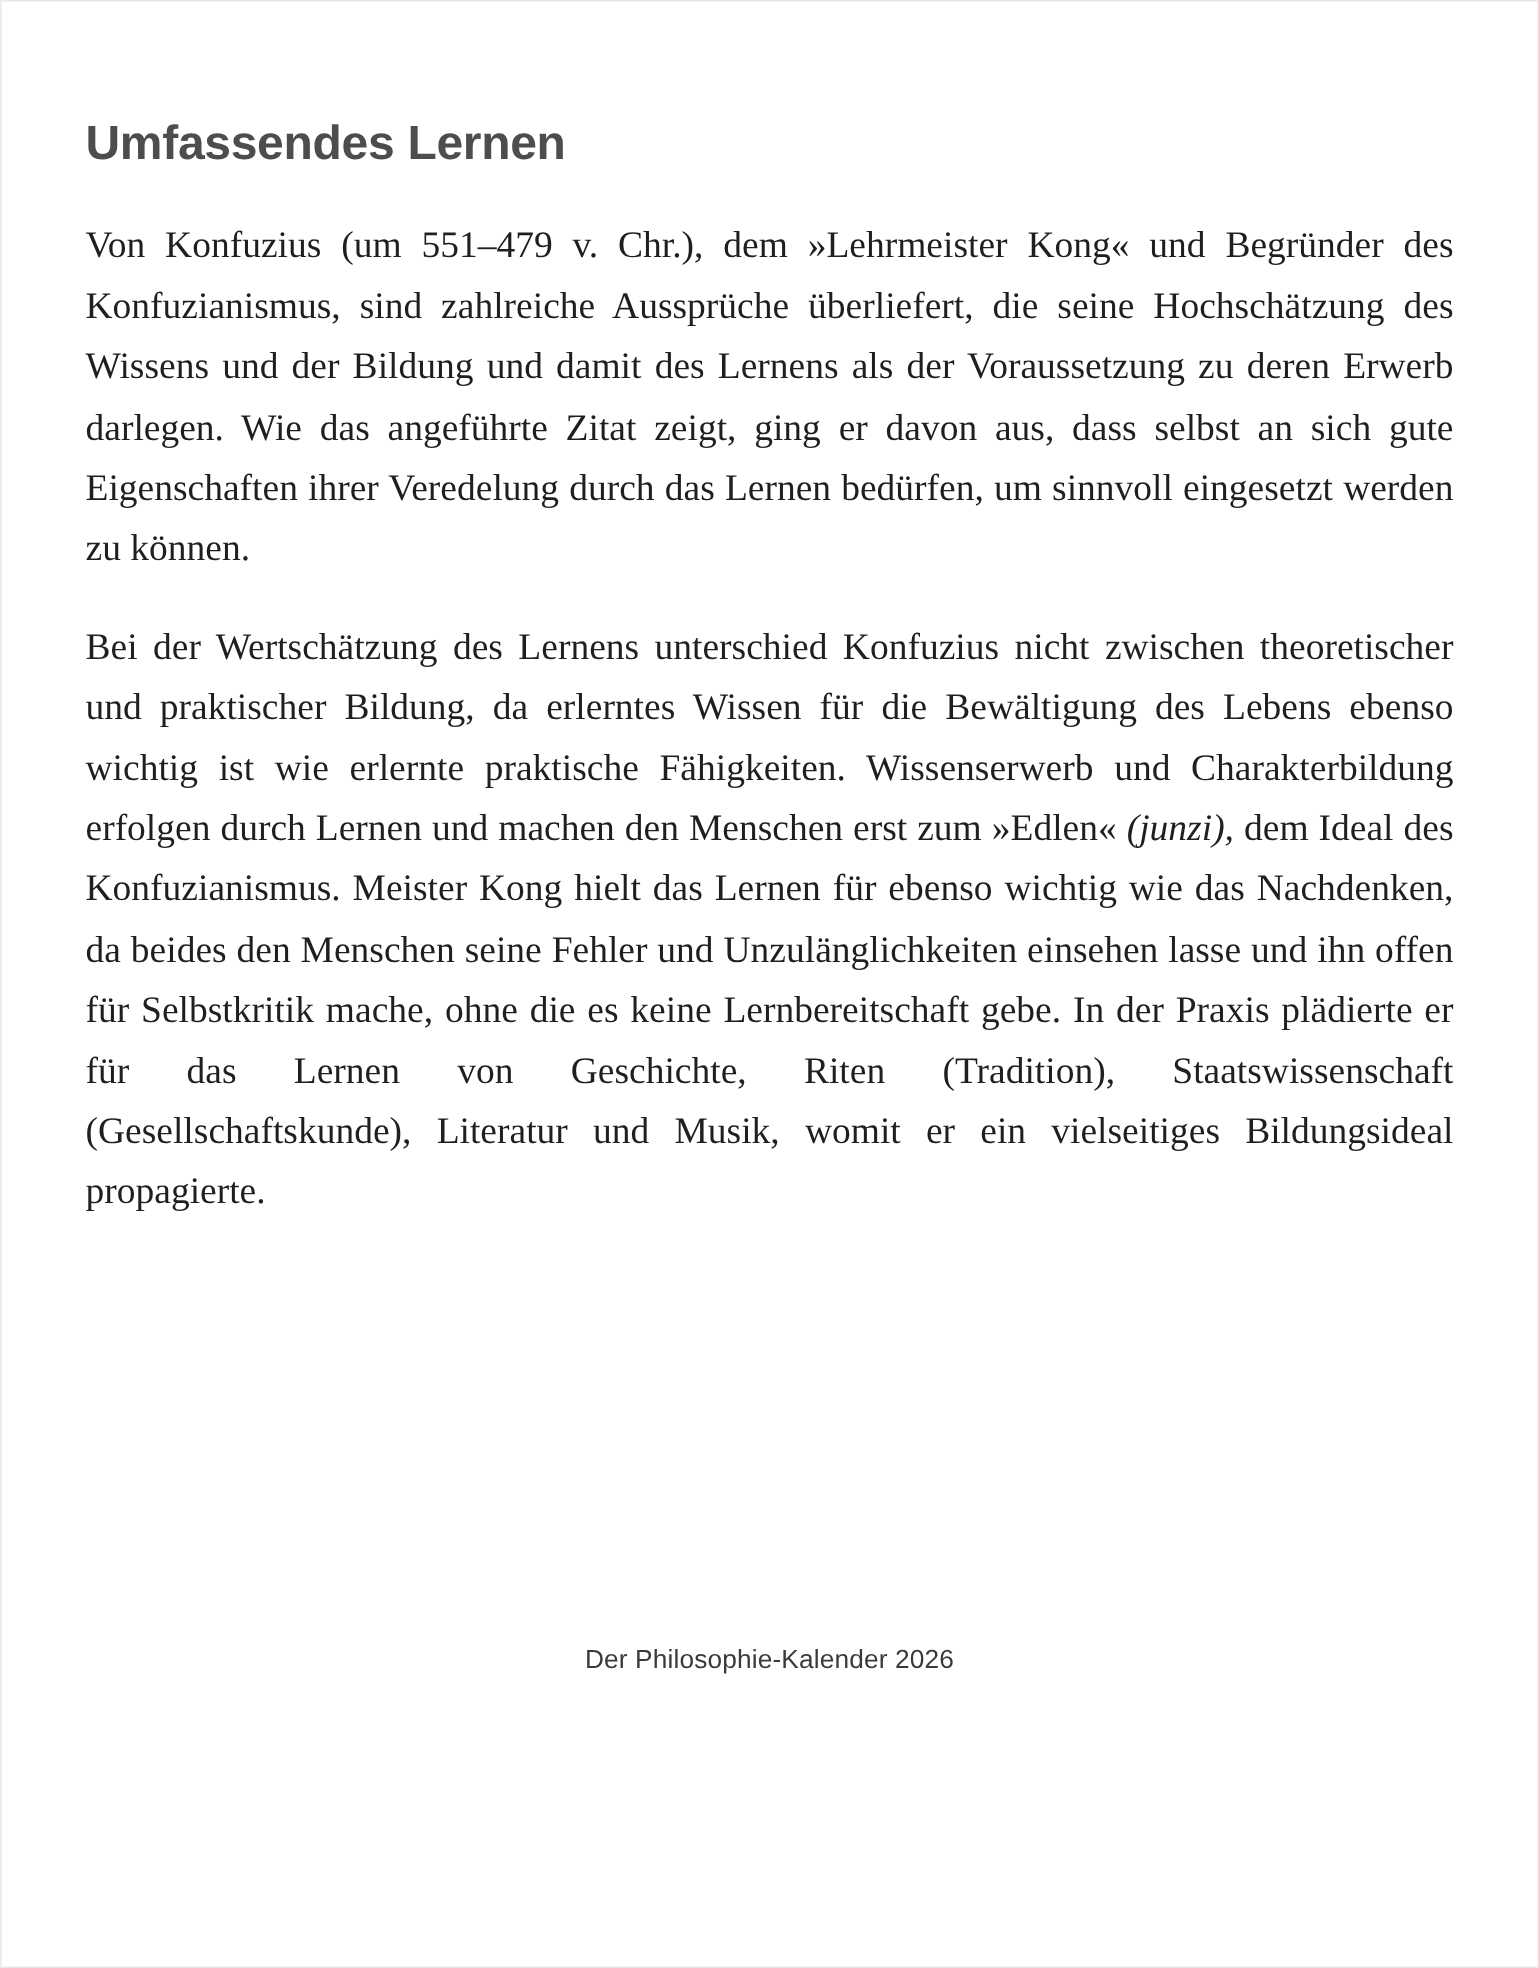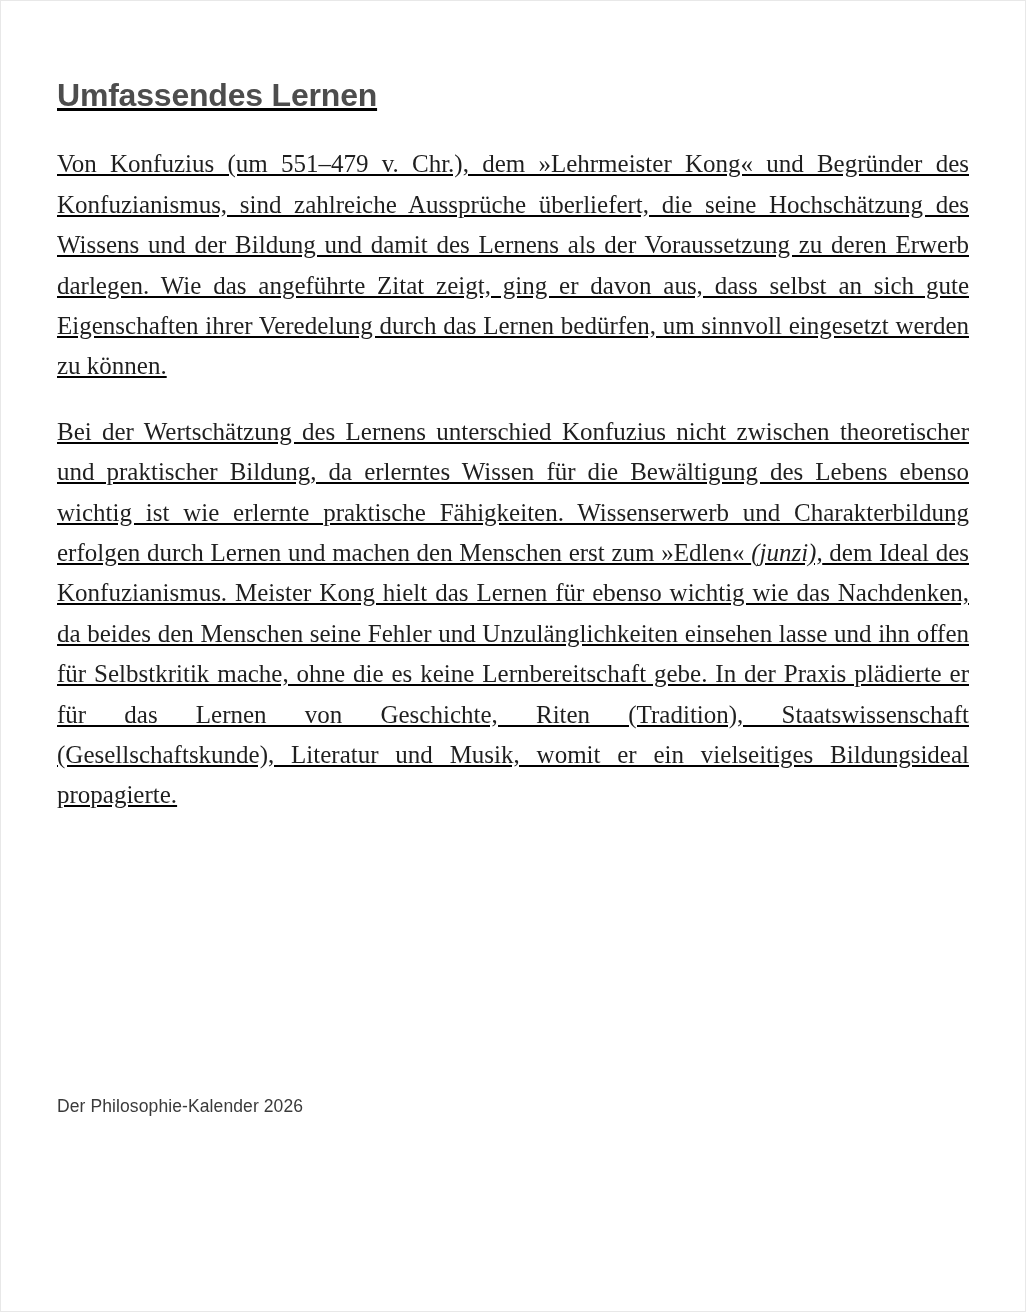--- a/index.html
+++ b/index.html
@@ -17,21 +17,20 @@
     box-sizing: border-box;
     background: #ffffff;
     border: 1px solid #e8e8e8;
     overflow: hidden;
   }
   .content {
     position: absolute;
     left: 56px;
     top: 0;
     width: 912px;
-    text-decoration: underline;
   }
   .page-title {
     font-family: "Liberation Sans", sans-serif;
     font-weight: bold;
     font-size: 32px;
     line-height: 1.2;
     color: #4d4d4d;
     letter-spacing: -0.2px;
     margin: 0;
     padding-top: 75px;
@@ -54,21 +53,21 @@
     margin-bottom: 0;
   }
   .para em {
     font-style: italic;
   }
   .footer {
     position: absolute;
     left: 56px;
     width: 912px;
     top: 1094px;
-    text-align: left;
+    text-align: center;
   }
   .footer-text {
     font-family: "Liberation Sans", sans-serif;
     font-size: 17.5px;
     line-height: 1.3;
     color: #3a3a3a;
     letter-spacing: 0.1px;
   }
 </style>
 </head>

